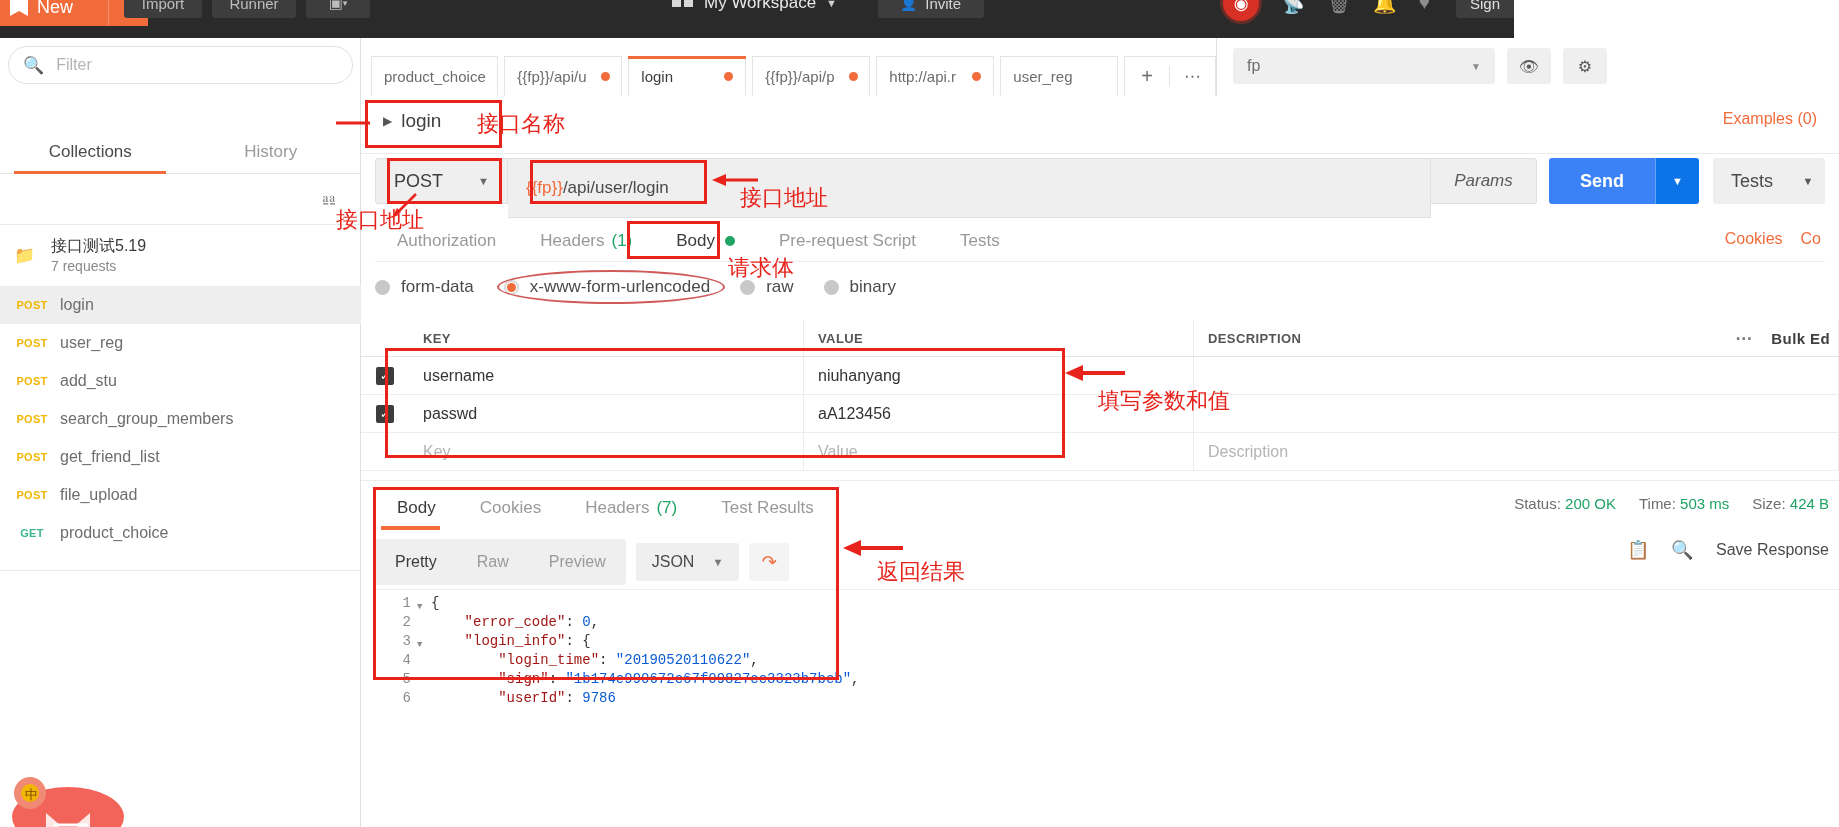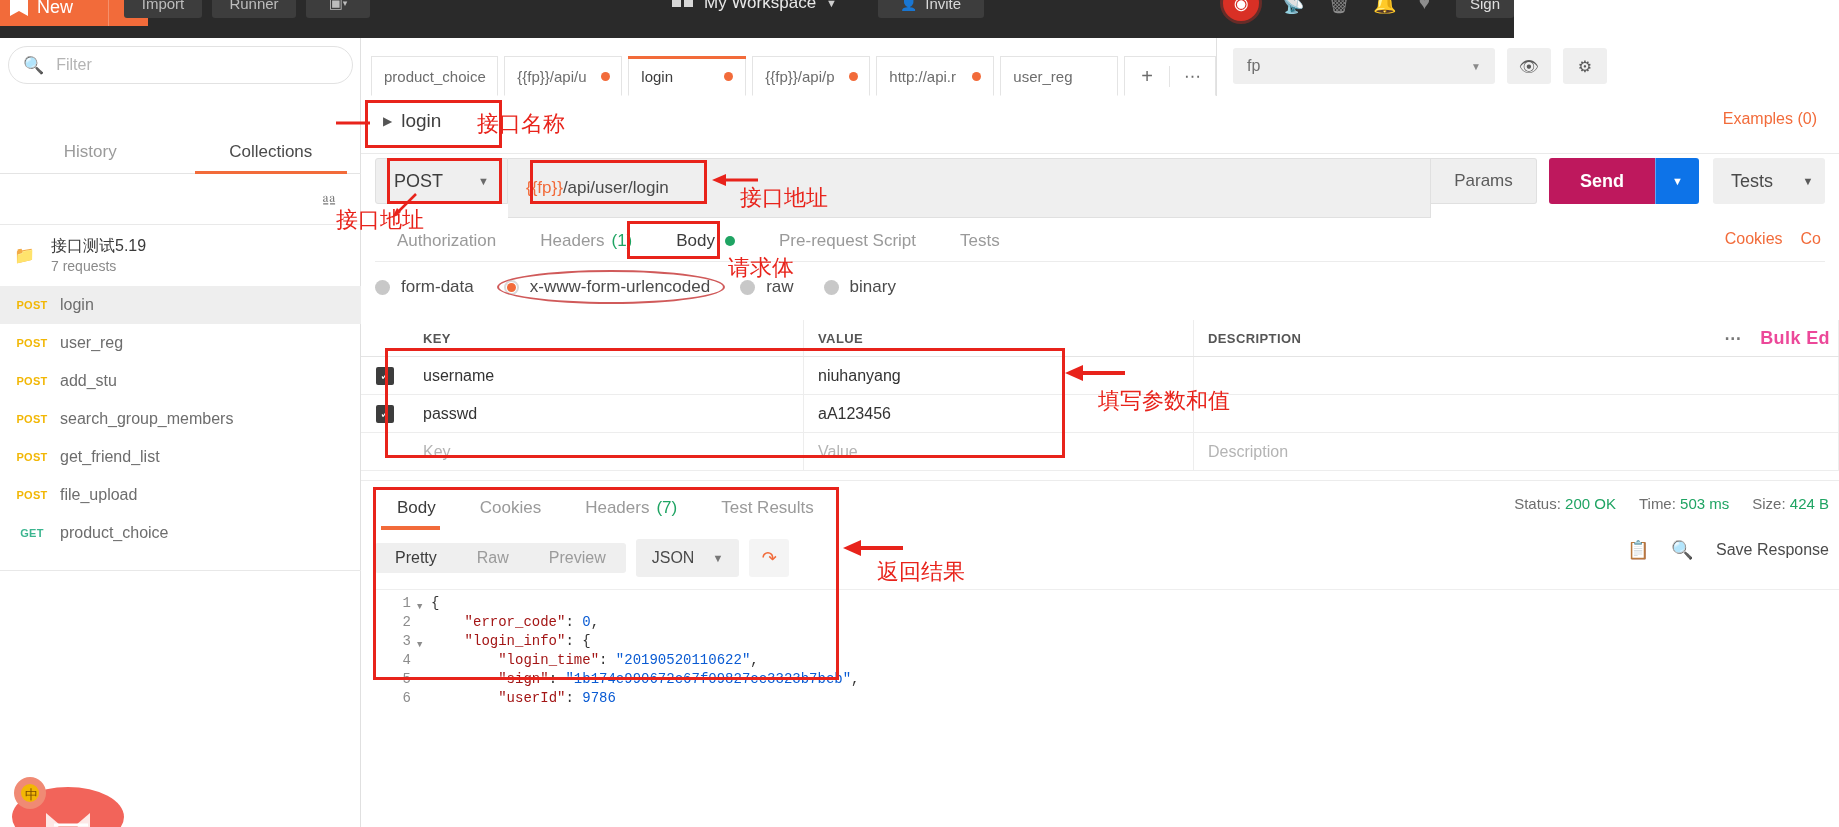--- a/index.html
+++ b/index.html
@@ -186,23 +186,24 @@
   .method-caret { font-size: 11px; color: #6a6a6a; }
   .url-input {
     flex: 1; height: 60px; background:#efefef; border:1px solid #e0e0e0; border-left:none;
     display:flex; align-items:center; padding-left: 18px; font-size: 17px; color:#4a4a4a;
   }
   .url-var { color:#f26b3a; }
   .params-btn {
     width: 106px; height:46px; background:#efefef; border:1px solid #e0e0e0; border-left:none;
     display:flex; align-items:center; justify-content:center; font-size:17px; color:#5b5b5b;
     border-radius: 0 3px 3px 0;
+    font-style: italic;
   }
   .send-btn {
-    width: 106px; height: 46px; background:#be185d; color:#fff; font-size:18px; font-weight:bold;
+    width: 106px; height: 46px; background:#3b82f6; color:#fff; font-size:18px; font-weight:bold;
     display:flex; align-items:center; justify-content:center; margin-left: 12px; border-radius: 3px 0 0 3px;
   }
   .send-caret {
     width: 44px; height:46px; background:#0d73e8; color:#fff;
     display:flex; align-items:center; justify-content:center; font-size: 11px;
     border-left: 1px solid rgba(255,255,255,.35); border-radius: 0 3px 3px 0;
   }
   .save-btn {
     width: 78px; height:46px; background:#efefef; color:#4a4a4a; font-size:18px;
     display:flex; align-items:center; justify-content:center; margin-left: 14px; border-radius:3px 0 0 3px;
@@ -241,33 +242,33 @@
   .c-val { width: 390px; flex:0 0 390px; }
   .c-desc { flex:1; }
   .hd { font-size: 13px; font-weight: bold; color:#555; letter-spacing:.4px; }
   .chk {
     width:18px; height:18px; background:#3d3d3d; color:#fff; font-size:12px;
     display:flex; align-items:center; justify-content:center; border-radius:2px;
   }
   .ph { color:#b4b4b4; }
   .hd-actions { display:flex; align-items:center; gap:18px; padding-right:8px; margin-left:auto; }
   .dots-ico { color:#777; font-size:17px; letter-spacing:1px; }
-  .bulk { color:#ec4899; font-size:18px; }
+  .bulk { color:#404040; font-size:15px; }
 
   
   .respane { position:absolute; left:361px; top: 480px; width:1478px; height: 347px; background:#fff; border-top:1px solid #ececec; }
   .resp-tabs { position:absolute; left:14px; top: 8px; display:flex; align-items:center; height:38px; }
   .rt { font-size:17px; color:#9a9a9a; padding: 0 22px; display:flex; align-items:center; height:38px; position:relative; }
   .rt.active { color:#3c3c3c; }
   .rt.active::after { content:""; position:absolute; left:6px; right:18px; bottom:-3px; height:4px; background:#f26b3a; }
   .rt .cnt { color:#1fa463; margin-left:7px; }
   .resp-meta { position:absolute; right:10px; top: 14px; display:flex; gap: 23px; font-size:15px; color:#6e6e6e; }
   .resp-meta b { color:#1fa463; font-weight:400; }
   .fmt-row { position:absolute; left:14px; top: 58px; display:flex; align-items:center; gap: 10px; }
-  .fmt-group { display:flex; background:#efefef; border-radius:3px; height: 30px; align-items:center; }
+  .fmt-group { display:flex; background:#efefef; border-radius:3px; height: 46px; align-items:center; }
   .fmt { padding: 0 20px; font-size:16px; color:#9b9b9b; height:38px; display:flex; align-items:center; }
   .fmt.active { color:#3c3c3c; }
   .json-sel {
     background:#efefef; border-radius:3px; height:38px; display:flex; align-items:center;
     padding: 0 16px; gap: 18px; font-size:16px; color:#4a4a4a;
   }
   .json-sel .cc { font-size:11px; color:#777; }
   .wrap-btn {
     width: 40px; height:38px; background:#f4f4f4; border-radius:3px;
     display:flex; align-items:center; justify-content:center; color:#f26b3a; font-size:18px;
@@ -333,22 +334,22 @@
     </div>
   </div>
 
   <div class="sidebar">
     <div class="filter-box">
       <span class="filter-icon">🔍</span>
       <span class="ph">Filter</span>
     </div>
 
     <div class="side-tabs">
+      <div class="side-tab active">Collections</div>
       <div class="side-tab">History</div>
-      <div class="side-tab active">Collections</div>
     </div>
 
     <div class="side-actions">
       <span class="newfolder-icon">⎂</span>
     </div>
 
     <div class="collection">
       <span class="folder-icon">📁</span>
       <div>
         <div class="coll-name">接口测试5.19</div>

